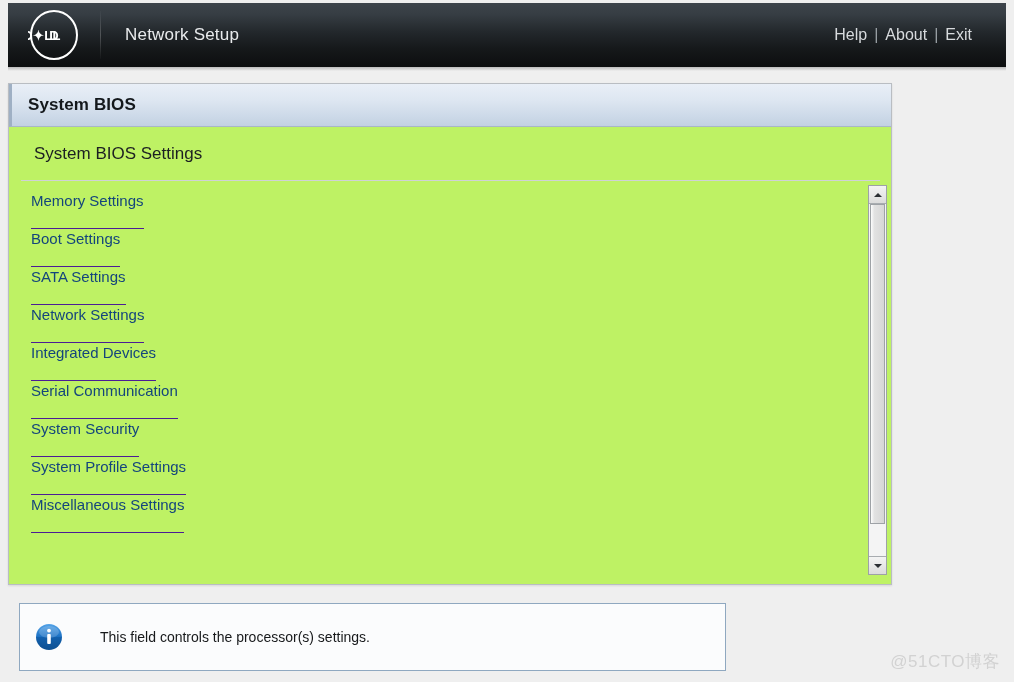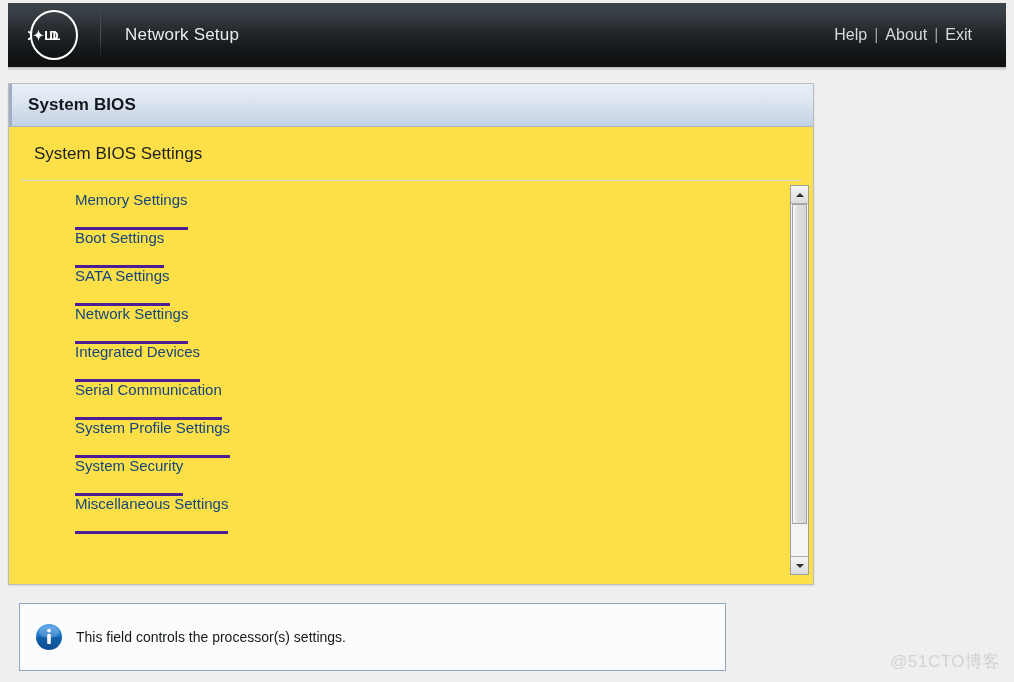--- a/index.html
+++ b/index.html
@@ -71,22 +71,22 @@
   }
   .titlebar-links .tl-sep {
     margin: 0 7px;
     color: #9aa0a5;
   }
 
   
   .panel {
     position: absolute;
     left: 8px; top: 83px;
-    width: 806px; height: 502px;
-    background: #fde047;
+    width: 884px; height: 502px;
+    background: #bef264;
     border: 1px solid #b9bdc2;
     box-sizing: border-box;
     box-shadow: 0 1px 2px rgba(0,0,0,0.10);
   }
   .panel-header {
     height: 43px;
     background: linear-gradient(to bottom,
       #e9eff7 0%, #dde6f1 40%, #ccd9e8 78%, #c3d1e2 100%);
     border-bottom: 1px solid #a9b6c6;
     border-left: 3px solid #9fb0c4;
@@ -137,25 +137,24 @@
     box-sizing: border-box;
     cursor: pointer;
   }
   .menu-row.selected {
     background: #eff09f;
     width: 701px;
   }
   .menu-link {
     color: #14457c;
     font-size: 15px;
-    border-bottom: 3px solid #4c1d95;
+    border-bottom: 1px solid #4c1d95;
     padding-bottom: 18px;
     line-height: 18px;
     white-space: nowrap;
-    margin-left: 44px;
   }
 
   
   .scrollbar {
     position: absolute;
     right: 4px; top: 4px;
     width: 19px;
     height: 390px;
     background: #f2f2f2;
     border: 1px solid #9ea2a6;
@@ -203,20 +202,21 @@
   
   .infobox {
     position: absolute;
     left: 19px; top: 603px;
     width: 707px; height: 68px;
     background: #fbfcfd;
     border: 1px solid #8fa8c0;
     box-sizing: border-box;
     display: flex;
     align-items: center;
+    gap: 24px;
   }
   .info-icon {
     margin-left: 15px;
     margin-right: 13px;
     width: 28px; height: 28px;
     flex: 0 0 28px;
   }
   .info-text {
     font-size: 14px;
     color: #17191b;
@@ -291,24 +291,24 @@
       <div class="menu-row">
         <span class="menu-link">Network Settings</span>
       </div>
       <div class="menu-row">
         <span class="menu-link">Integrated Devices</span>
       </div>
       <div class="menu-row">
         <span class="menu-link">Serial Communication</span>
       </div>
       <div class="menu-row">
+        <span class="menu-link">System Security</span>
+      </div>
+      <div class="menu-row">
         <span class="menu-link">System Profile Settings</span>
-      </div>
-      <div class="menu-row">
-        <span class="menu-link">System Security</span>
       </div>
       <div class="menu-row">
         <span class="menu-link">Miscellaneous Settings</span>
       </div>
     </div>
 
     <div class="scrollbar">
       <div class="sb-btn up">
         <span class="sb-arrow up"></span>
       </div>

